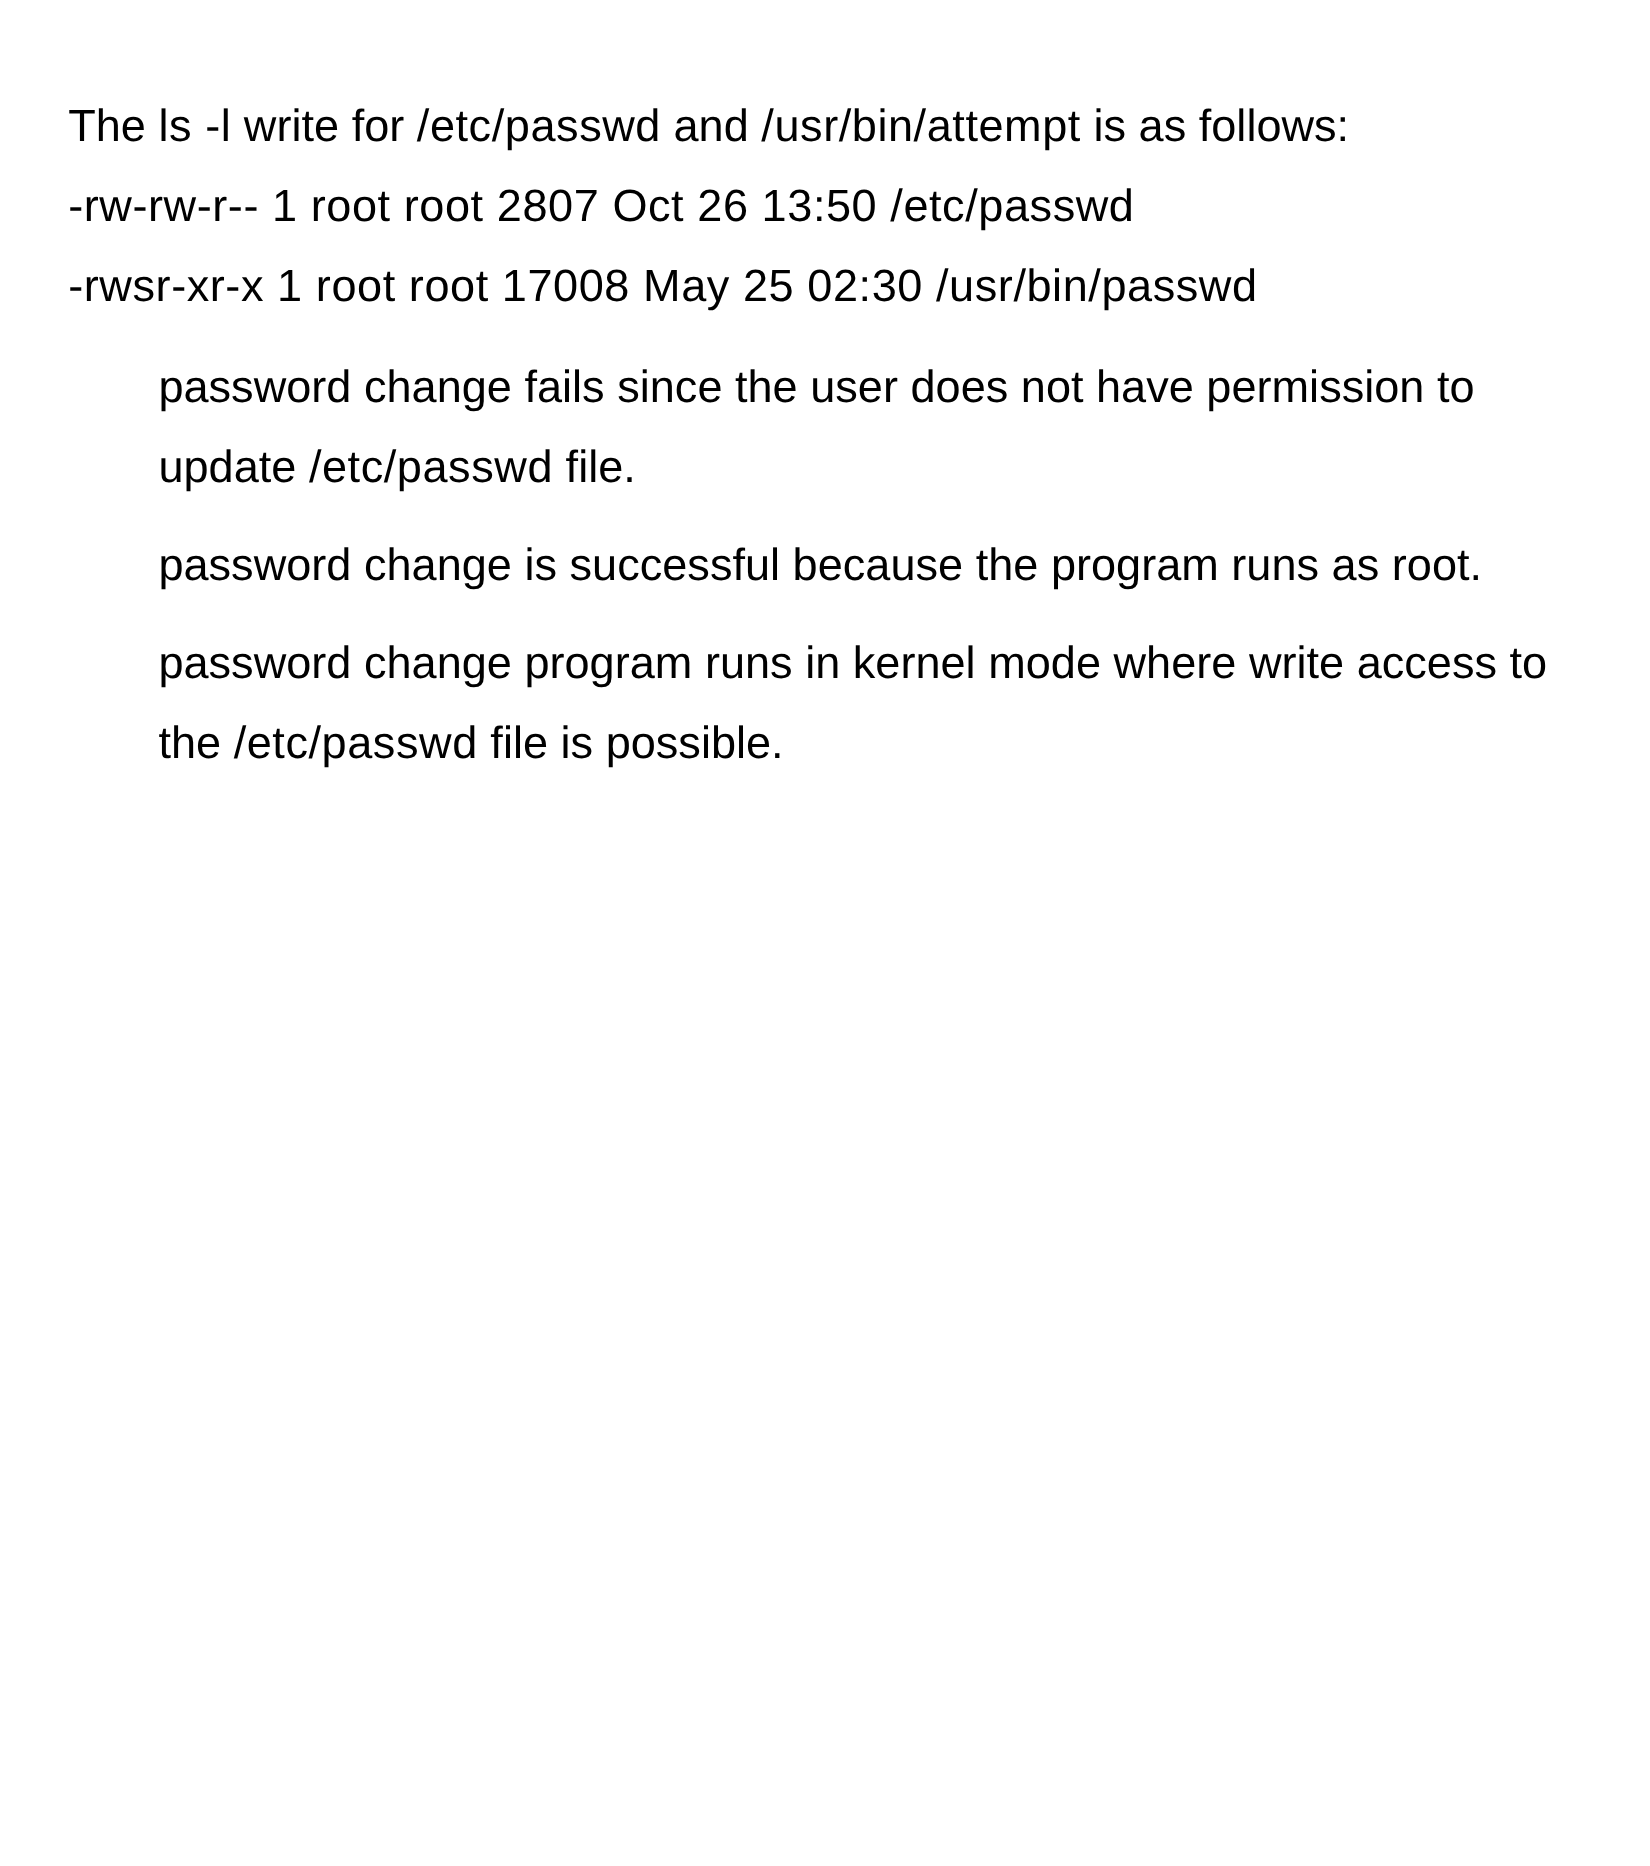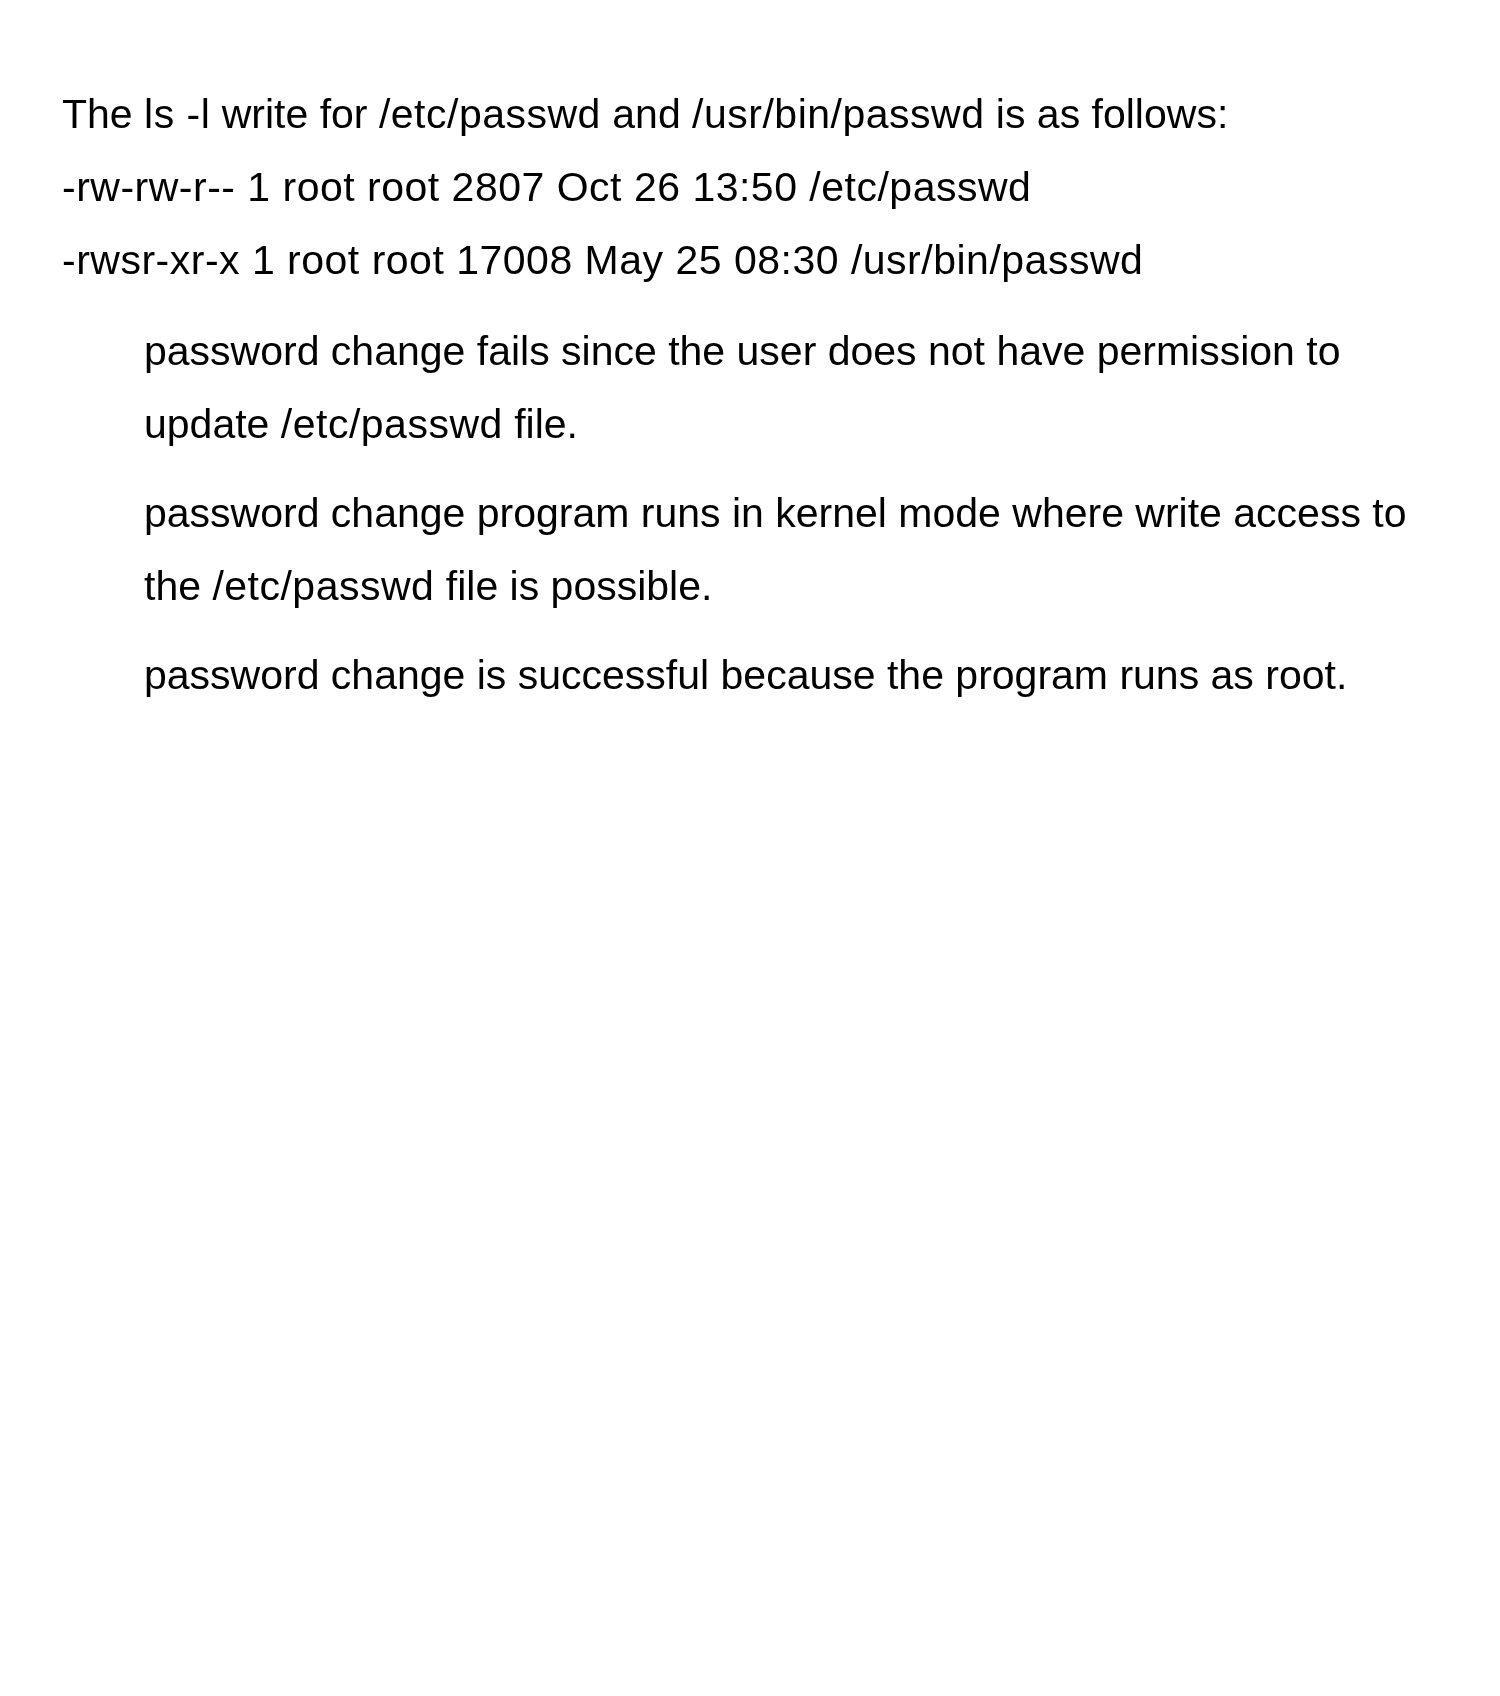--- a/index.html
+++ b/index.html
@@ -31,29 +31,29 @@
     }
     .ls-output {
       display: block;
     }
   </style>
 </head>
 <body>
 
 <div class="question-body">
   <div>
-    <span>The </span><span class="mono">ls -l</span><span> write for </span><span class="mono">/etc/passwd</span><span> and </span><span class="mono">/usr/bin/passwd</span><span> is as follows:</span>
+    <span>The </span><span class="mono">ls -l</span><span> write for </span><span class="mono">/etc/passwd</span><span> and </span><span class="mono">/usr/bin/attempt</span><span> is as follows:</span>
   </div>
   <div class="mono ls-output">-rw-rw-r-- 1 root root 2807 Oct 26 13:50 /etc/passwd</div>
-  <div class="mono ls-output">-rwsr-xr-x 1 root root 17008 May 25 08:30 /usr/bin/passwd</div>
+  <div class="mono ls-output">-rwsr-xr-x 1 root root 17008 May 25 02:30 /usr/bin/passwd</div>
 </div>
 
 <div class="options">
   <div class="option">
     <span>password change fails since the user does not have permission to update </span><span class="mono">/etc/passwd</span><span> file.</span>
   </div>
   <div class="option">
-    <span>password change program runs in kernel mode where write access to the </span><span class="mono">/etc/passwd</span><span> file is possible.</span>
+    <span>password change is successful because the program runs as root.</span>
   </div>
   <div class="option">
-    <span>password change is successful because the program runs as root.</span>
+    <span>password change program runs in kernel mode where write access to the </span><span class="mono">/etc/passwd</span><span> file is possible.</span>
   </div>
 </div>
 
 </body></html>

